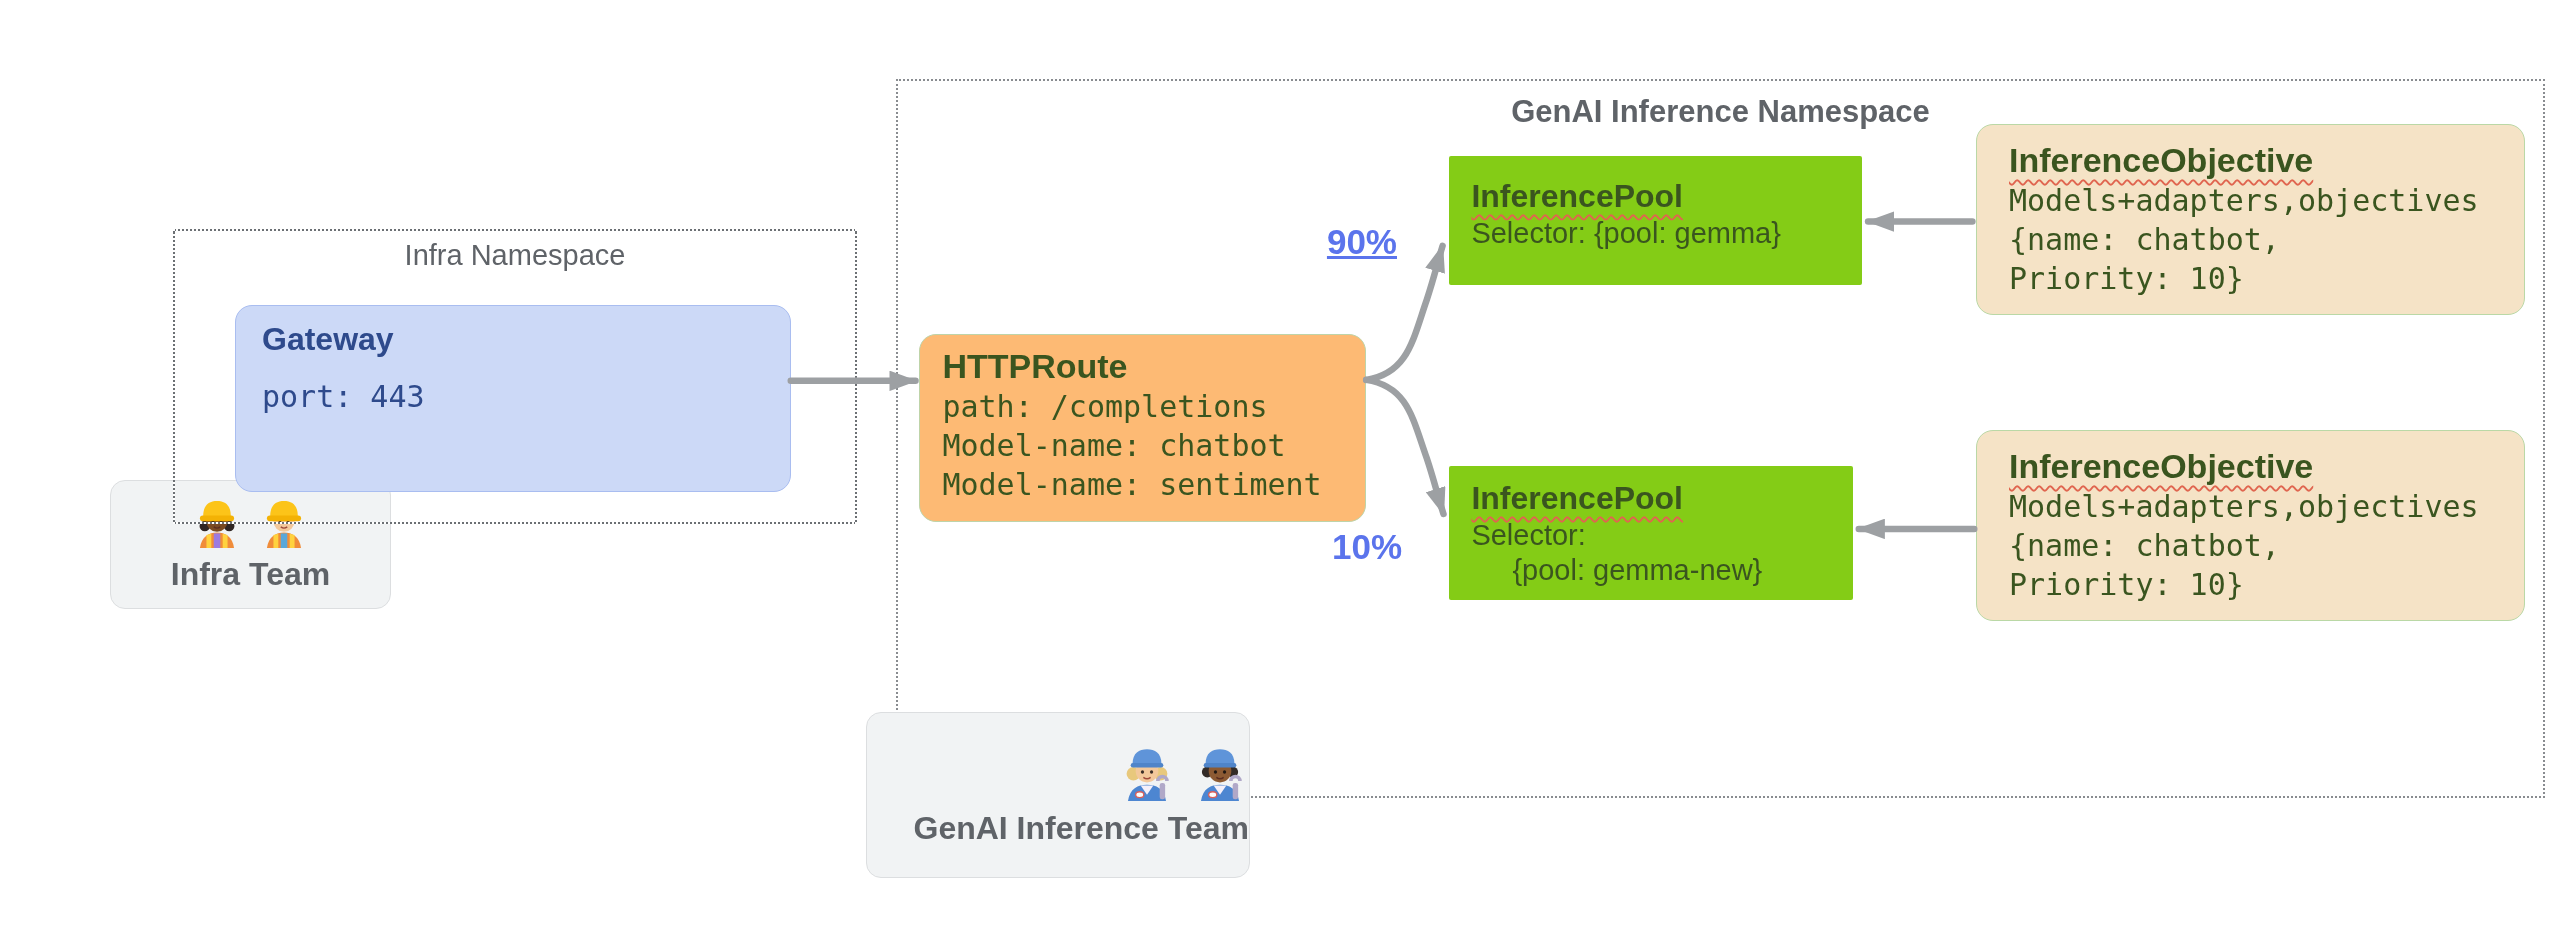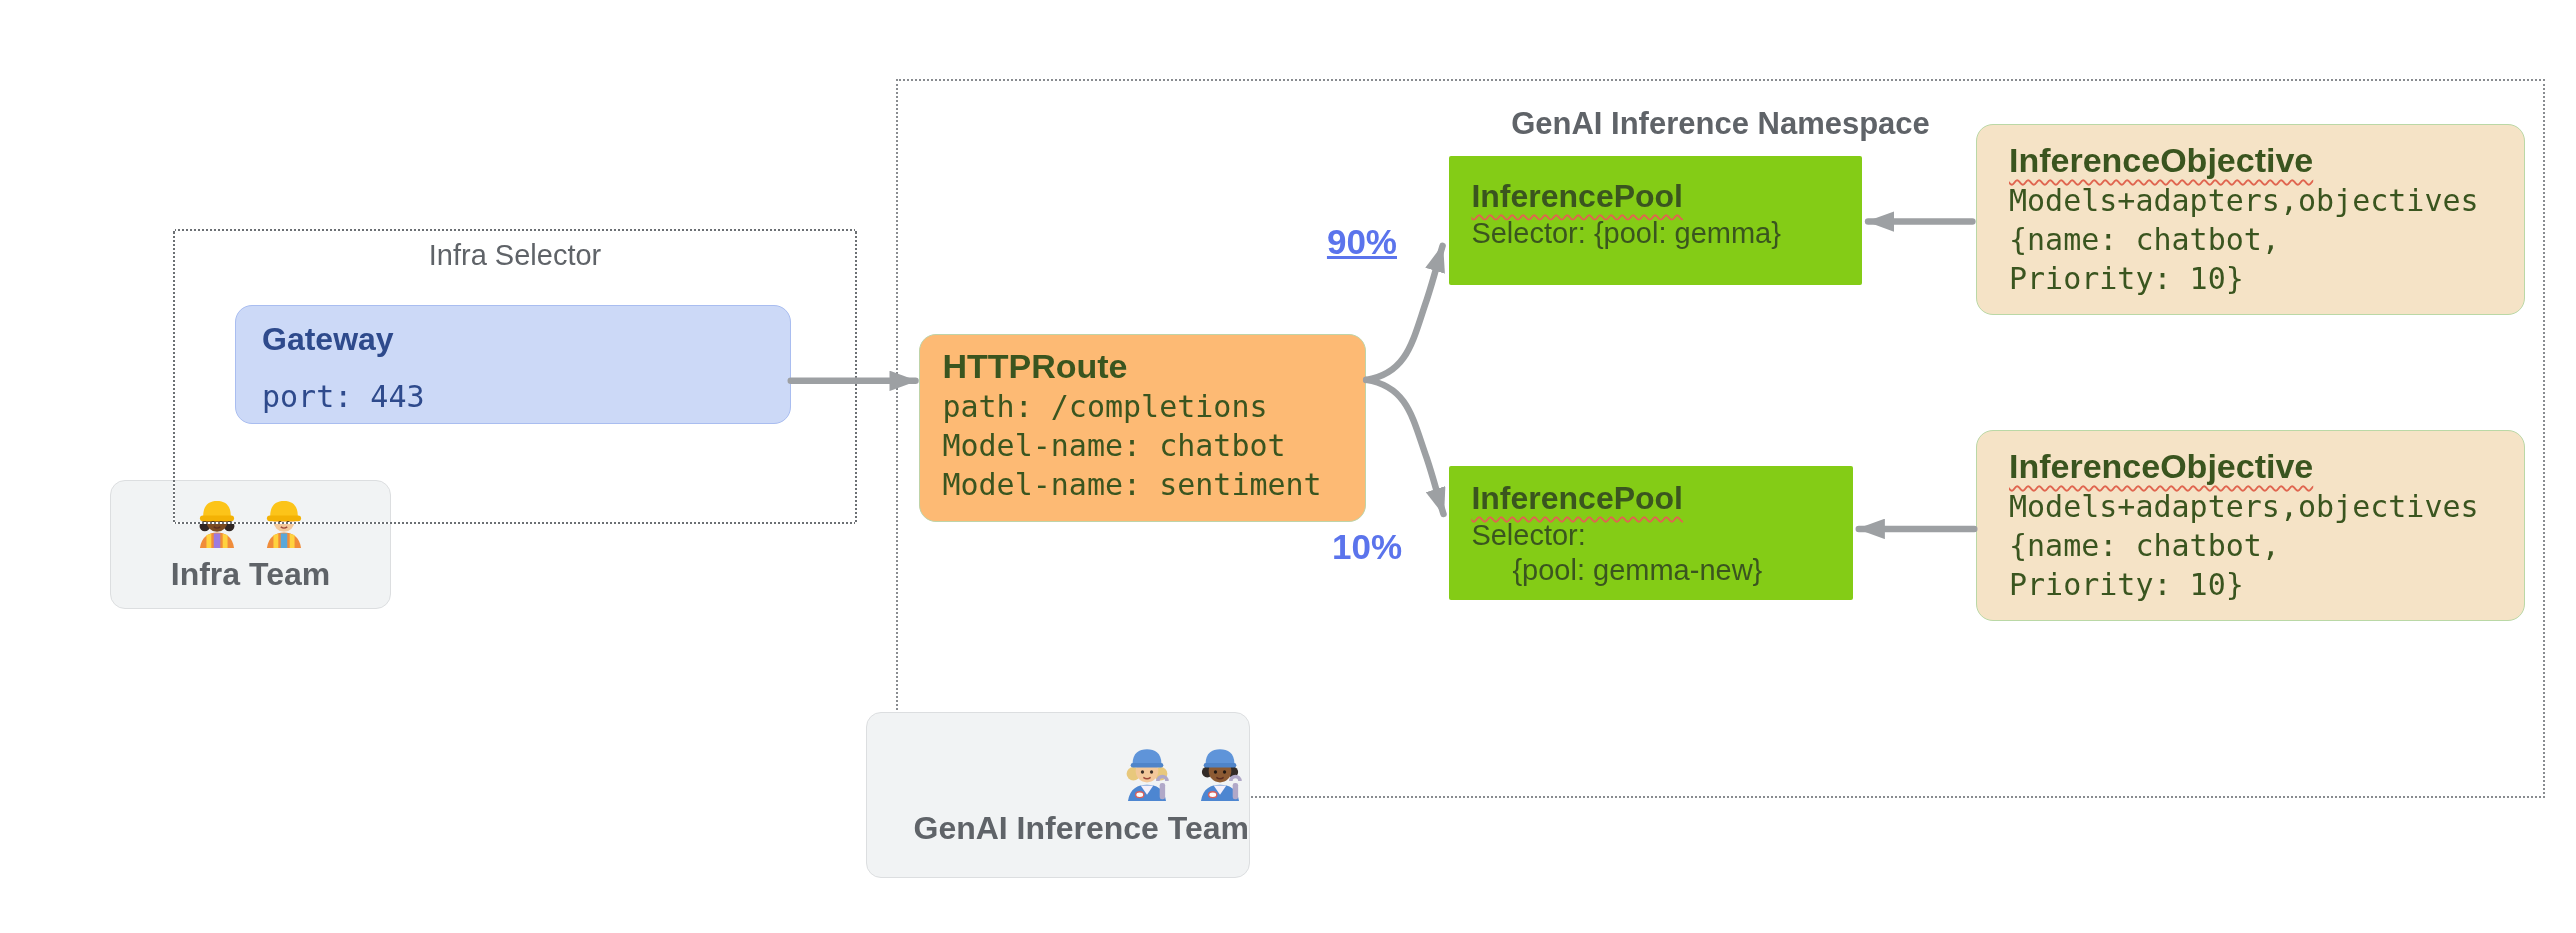--- a/index.html
+++ b/index.html
@@ -44,21 +44,21 @@
 
   
   svg.arrows{position:absolute;left:0;top:0;z-index:6;pointer-events:none;}
 </style>
 </head>
 <body>
 
 <div class="canvas">
 
   <div class="ns-dotted" style="left:896px;top:79px;width:1645px;height:715px;">
-    <div class="ns-title bold" style="top:25px;">GenAI Inference Namespace</div>
+    <div class="ns-title bold" style="top:13px;">GenAI Inference Namespace</div>
   </div>
 
   <div class="team under" style="left:110px;top:480px;width:281px;height:129px;">
     <div class="emoji-row">
       <span>
         <svg viewBox="0 0 64 64" width="52" height="52">
           <path d="M11,64 C13,50 22,45 32,45 C42,45 51,50 53,64 Z" fill="#f08c3a"></path>
           <rect x="28" y="46" width="8" height="18" fill="#9c7be0"></rect>
           <path d="M19,48 L25,46.5 L25,64 L19,64 Z" fill="#ffd23f"></path>
           <path d="M39,46.5 L45,48 L45,64 L39,64 Z" fill="#ffd23f"></path>
@@ -84,24 +84,24 @@
           <path d="M28,38 Q32,41 36,38" stroke="#a04a3a" stroke-width="1.6" fill="none"></path>
           <path d="M15,25 C15,11 22,6 32,6 C42,6 49,11 49,25 Z" fill="#fcc419"></path>
           <rect x="11" y="24" width="42" height="7" rx="3.5" fill="#f3b205"></rect>
         </svg>
       </span>
     </div>
     <div class="label">Infra Team</div>
   </div>
 
   <div class="ns-solid" style="left:173px;top:229px;width:680px;height:291px;">
-    <div class="ns-title regular" style="top:7.5px;">Infra Selector</div>
-  </div>
-
-  <div class="box gateway" style="left:235px;top:305px;width:556px;height:119px;z-index:6;">
+    <div class="ns-title regular" style="top:7.5px;">Infra Namespace</div>
+  </div>
+
+  <div class="box gateway" style="left:235px;top:305px;width:556px;height:187px;z-index:6;">
     <span class="title">Gateway</span><br>
     <br>
     <span class="mono">port: 443</span>
   </div>
 
   <div class="box httproute" style="left:919px;top:286px;width:447px;height:188px;">
     <span class="title">HTTPRoute</span><br>
     <span class="mono">path: /completions</span><br>
     <span class="mono">Model-name: chatbot</span><br>
     <span class="mono">Model-name: sentiment</span>

